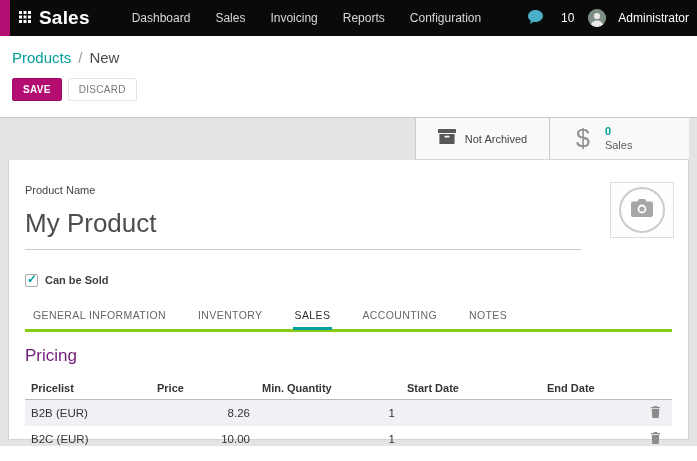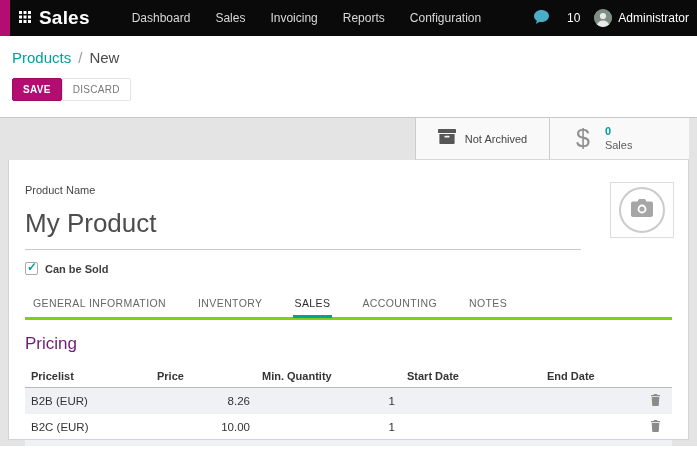--- a/index.html
+++ b/index.html
@@ -9,30 +9,30 @@
   
   .topbar { height:36px; background:#0a0a0a; display:flex; align-items:center; color:#fff; }
   .accent-strip { width:10px; height:36px; background:#b40d72; flex:0 0 auto; }
   .apps-btn { margin:0 8px 0 9px; display:flex; align-items:center; cursor:pointer; }
   .app-title { font-size:19px; font-weight:bold; letter-spacing:.2px; }
   .top-menu { display:flex; gap:25px; margin-left:42px; font-size:12px; color:#d8d8d8; }
   .top-menu span { cursor:pointer; white-space:nowrap; }
   .top-right { margin-left:auto; display:flex; align-items:center; gap:6px; margin-right:8px; font-size:12px; }
   .messages { display:flex; align-items:center; gap:18px; cursor:pointer; }
   .msg-count { color:#fff; }
-  .user-menu { display:flex; align-items:center; gap:6px; cursor:pointer; margin-left:8px; }
+  .user-menu { display:flex; align-items:center; gap:12px; cursor:pointer; margin-left:8px; }
   .avatar { width:18px; height:18px; border-radius:50%; overflow:hidden; background:#7d8f84; display:flex; }
 
   
   .control-panel { background:#fff; padding:13px 12px 0; height:81px; }
   .breadcrumb { font-size:15px; }
   .bc-link { color:#00a09d; cursor:pointer; }
   .bc-sep { color:#999; margin:0 7px; }
   .bc-current { color:#4a4a4a; }
-  .cp-buttons { margin-top:12px; display:flex; }
+  .cp-buttons { margin-top:12px; display:flex; gap:6px; }
   .btn { font-size:10px; letter-spacing:.3px; padding:5px 10px; border-radius:2px; cursor:pointer; font-family:inherit; }
   .btn-save { background:#b40d72; border:1px solid #9c0a61; color:#fff; font-weight:bold; }
   .btn-discard { background:#fff; border:1px solid #e4e4e4; color:#777; }
 
   
   .content { position:absolute; top:117px; left:0; right:0; bottom:0; background:#e4e4e4; border-top:1px solid #c9c9c9; }
   .statbox { position:absolute; top:0; right:8px; height:42px; display:flex; background:#f9f9f9; border-left:1px solid #ccc; border-bottom:1px solid #d8d8d8; }
   .stat-btn { display:flex; align-items:center; justify-content:center; gap:9px; cursor:pointer; }
   .stat-btn.first { min-width:134px; border-right:1px solid #ccc; padding:0 10px; }
   .stat-btn.second { min-width:139px; padding:0 12px; justify-content:flex-start; }
@@ -40,21 +40,21 @@
   .dollar { font-size:25px; color:#8f8f8f; line-height:1; margin:0 6px 0 14px; }
   .stat-stack { display:flex; flex-direction:column; line-height:1.25; }
   .stat-value { font-size:11px; font-weight:bold; color:#00a09d; }
   .stat-sub { font-size:11px; color:#5e5e5e; }
 
   .sheet { position:absolute; top:42px; left:8px; right:8px; bottom:6px; background:#fff; border:1px solid #d3d3d3; border-top:none; padding:24px 16px 0; }
 
   .field-label { font-size:11px; color:#454545; margin-bottom:10px; }
   .name-input { display:block; width:556px; border:none; border-bottom:1px solid #c9c9c9; font-family:inherit; font-size:26px; color:#4d4d4d; padding:2px 0 10px; outline:none; background:transparent; }
 
-  .check-row { margin-top:12px; display:flex; align-items:center; }
+  .check-row { margin-top:24px; display:flex; align-items:flex-start; }
   .checkbox { width:13px; height:13px; border:1px solid #a9a9a9; border-radius:2px; background:#fff; position:relative; cursor:pointer; flex:0 0 auto; }
   .checkbox.checked::after { content:"✓"; position:absolute; left:1px; top:-3px; font-size:12px; font-weight:bold; color:#00a09d; }
   .check-label { font-size:11px; font-weight:bold; color:#3e3e3e; margin-left:7px; }
 
   .tabs { margin-top:16px; display:flex; gap:28px; border-bottom:3px solid #84cc16; padding:0 6px; }
   .tab { font-size:10.5px; letter-spacing:.4px; color:#666; padding:6px 2px 6px; border-bottom:3px solid transparent; margin-bottom:-1px; cursor:pointer; white-space:nowrap; }
   .tab.active { color:#2d2d2d; border-bottom-color:#00a09d; }
 
   .section-title { margin-top:14px; font-size:17px; font-weight:normal; color:#701a75; }
 

